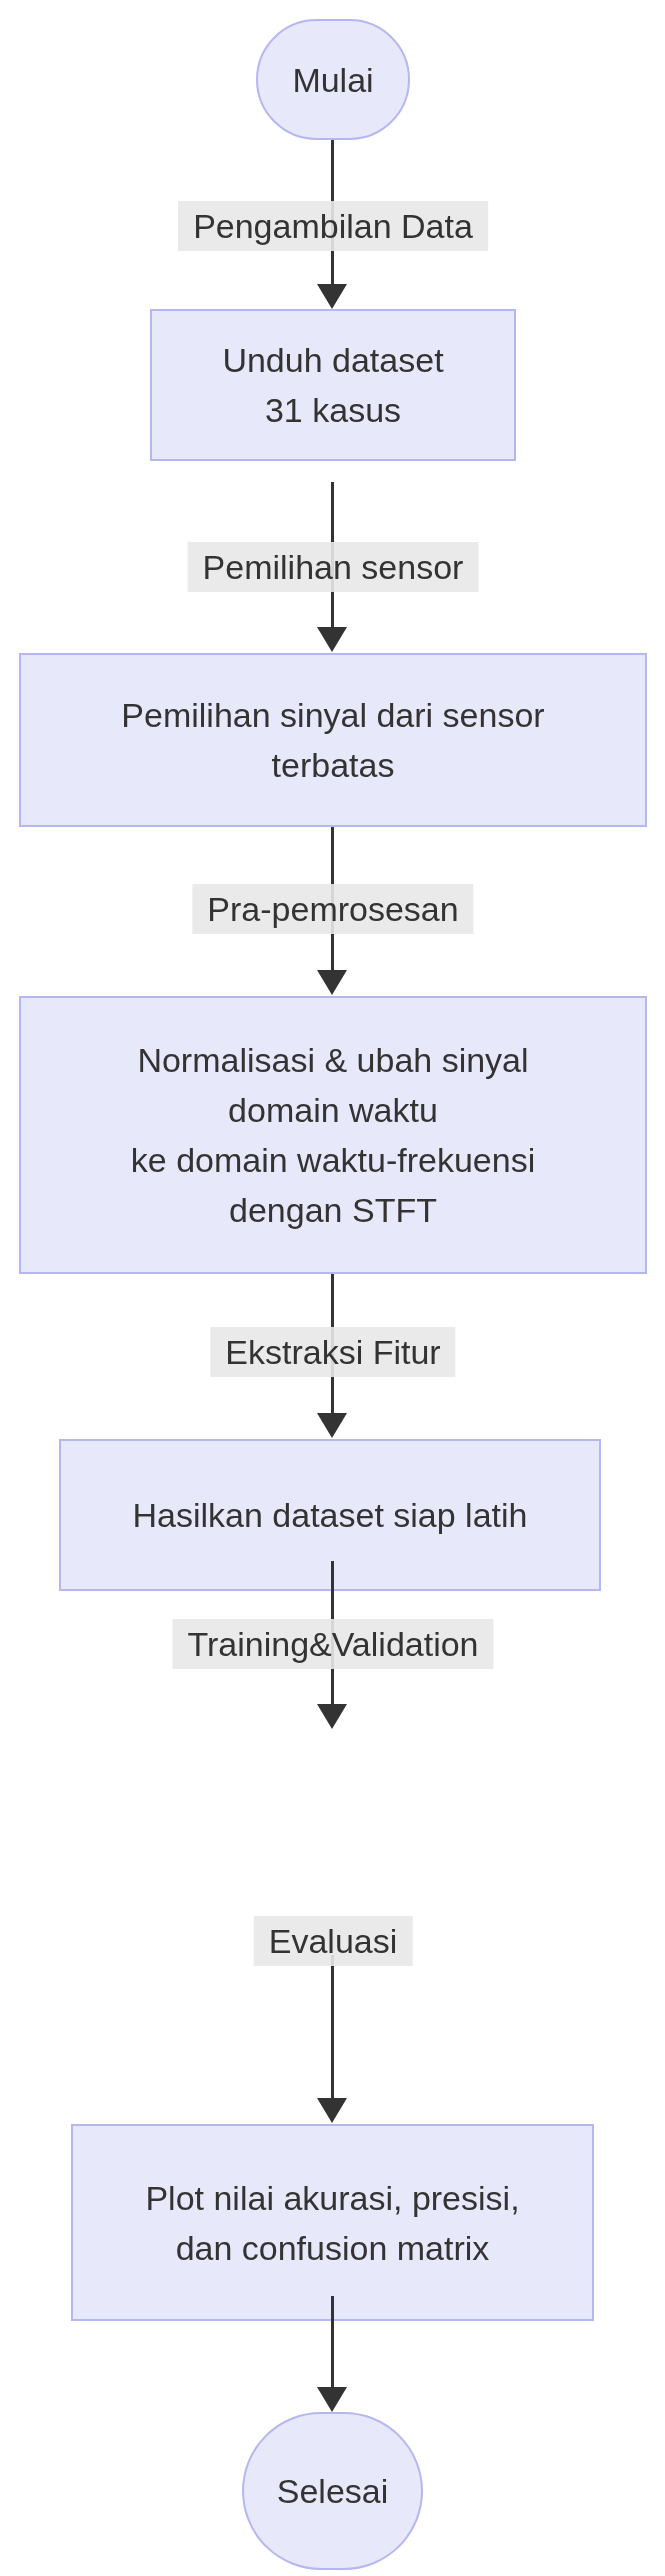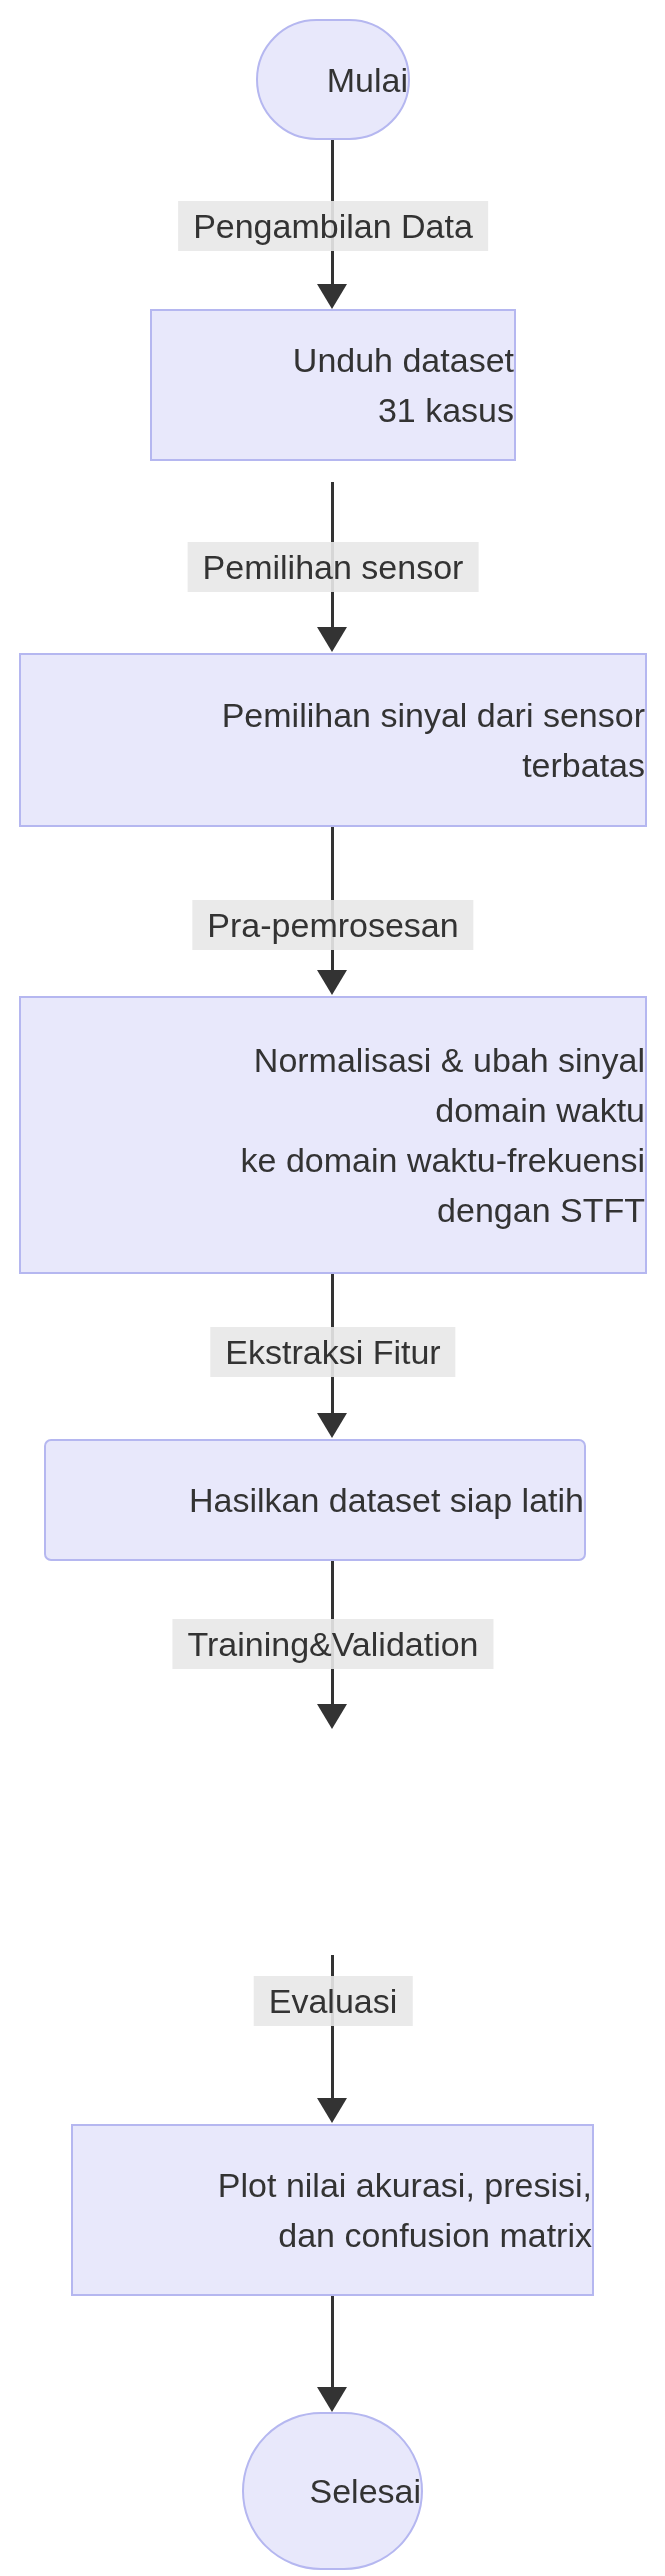--- a/index.html
+++ b/index.html
@@ -18,21 +18,21 @@
     font-family:"Liberation Sans", sans-serif;
     color:var(--text);
     overflow:hidden;
   }
   .node{
     position:absolute;
     box-sizing:border-box;
     background:var(--node-fill);
     border:2.7px solid var(--node-border);
     display:flex;flex-direction:column;
-    justify-content:center;align-items:flex-end;
+    justify-content:center;align-items:center;
     font-size:34px;line-height:50px;
     text-align:center;
   }
   .stadium{border-radius:670px;border-width:2px;}
   .node-line{white-space:nowrap;}
   .edge-line{
     position:absolute;left:331px;width:2.7px;
     background:var(--edge);
   }
   .arrowhead{
@@ -70,47 +70,47 @@
   <div class="arrowhead" style="top:627px;"></div>
   <div class="edge-label" style="top:542px;">Pemilihan sensor</div>
 
   <div class="node" style="left:19px;top:653px;width:628px;height:174px;">
     <div class="node-line">Pemilihan sinyal dari sensor</div>
     <div class="node-line">terbatas</div>
   </div>
 
   <div class="edge-line" style="top:827px;height:164px;"></div>
   <div class="arrowhead" style="top:970px;"></div>
-  <div class="edge-label" style="top:884px;margin-top:16px;">Pra-pemrosesan</div>
+  <div class="edge-label" style="top:884px;">Pra-pemrosesan</div>
 
   <div class="node" style="left:19px;top:996px;width:628px;height:278px;">
     <div class="node-line">Normalisasi &amp; ubah sinyal</div>
     <div class="node-line">domain waktu</div>
     <div class="node-line">ke domain waktu-frekuensi</div>
     <div class="node-line">dengan STFT</div>
   </div>
 
   <div class="edge-line" style="top:1274px;height:160px;"></div>
   <div class="arrowhead" style="top:1413px;"></div>
   <div class="edge-label" style="top:1327px;">Ekstraksi Fitur</div>
 
-  <div class="node" style="left:44px;top:1439px;width:542px;height:122px;border-radius:7px;">
+  <div class="node" style="left:59px;top:1439px;width:542px;height:152px;">
     <div class="node-line">Hasilkan dataset siap latih</div>
   </div>
 
   <div class="edge-line" style="top:1561px;height:163px;"></div>
   <div class="arrowhead" style="top:1704px;"></div>
   <div class="edge-label" style="top:1619px;">Training&amp;Validation</div>
 
 
   <div class="edge-line" style="top:1955px;height:163px;"></div>
   <div class="arrowhead" style="top:2098px;"></div>
-  <div class="edge-label" style="top:1976px;text-align:right;">Evaluasi</div>
+  <div class="edge-label" style="top:1916px;text-align:right;">Evaluasi</div>
 
-  <div class="node" style="left:71px;top:2124px;width:523px;height:172px;">
+  <div class="node" style="left:71px;top:2124px;width:523px;height:197px;">
     <div class="node-line">Plot nilai akurasi, presisi,</div>
     <div class="node-line">dan confusion matrix</div>
   </div>
 
   <div class="edge-line" style="top:2296px;height:110px;"></div>
   <div class="arrowhead" style="top:2387px;"></div>
 
   <div class="node stadium" style="left:242px;top:2412px;width:181px;height:158px;">
     <div class="node-line">Selesai</div>
   </div>

